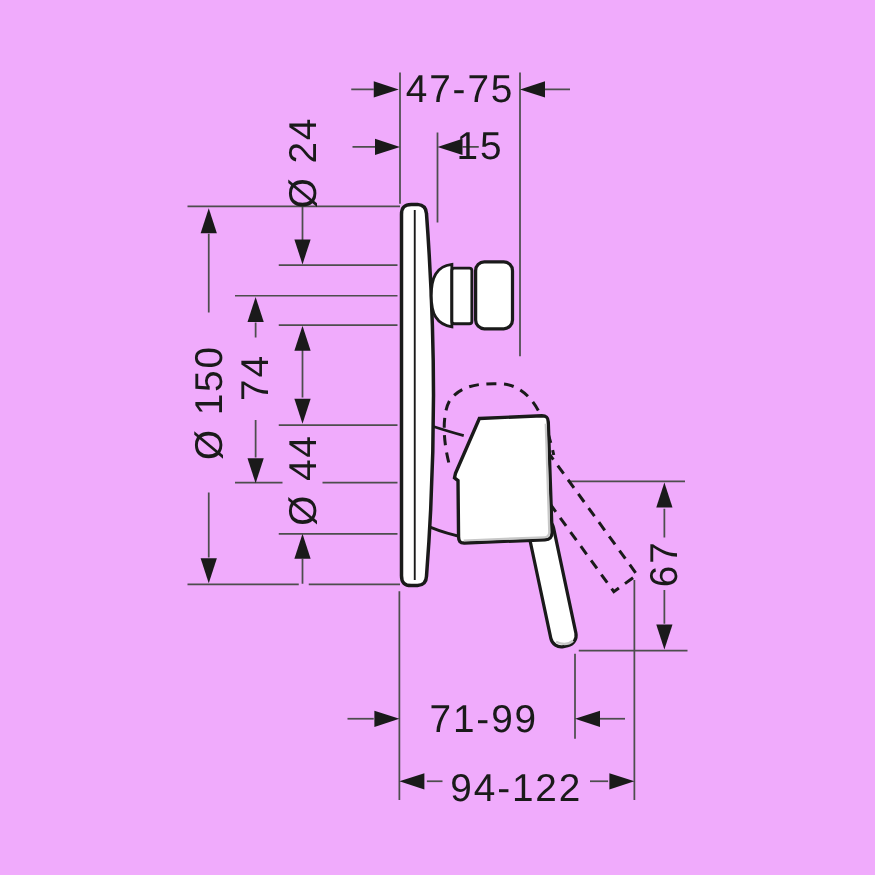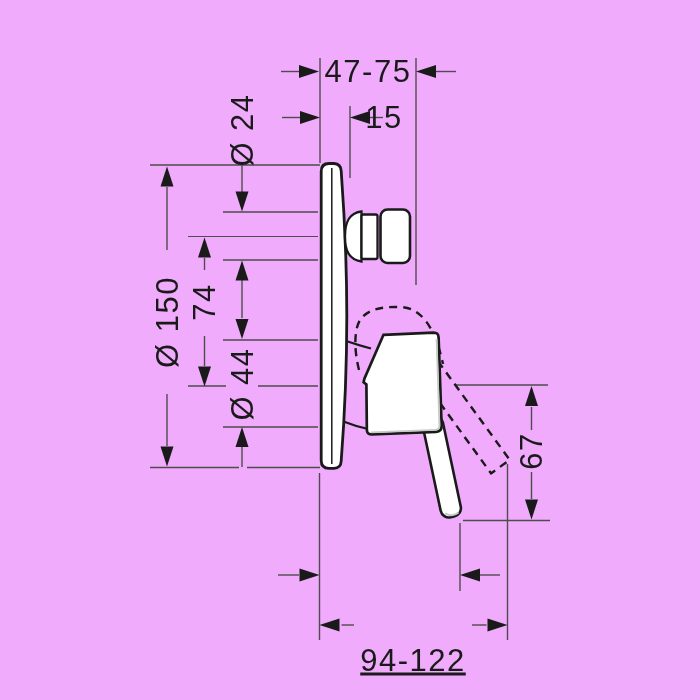--- a/index.html
+++ b/index.html
@@ -131,16 +131,17 @@
   <div class="dim-label vert" style="left:242px;top:130px;">Ø 24</div>
 
   <div class="dim-label vert" style="left:167px;top:322px;">Ø 150</div>
 
   <div class="dim-label vert" style="left:204px;top:302px;">74</div>
 
   <div class="dim-label vert" style="left:242px;top:384px;">Ø 44</div>
 
   <div class="dim-label vert" style="left:531px;top:451px;">67</div>
 
+  <div class="dim-label" style="left:387px;top:575px;">71-99</div>
 
-  <div class="dim-label" style="left:413px;top:660px;text-decoration:underline;">94-122</div>
+  <div class="dim-label" style="left:413px;top:630px;">94-122</div>
 
 </div>
 
 </body></html>

